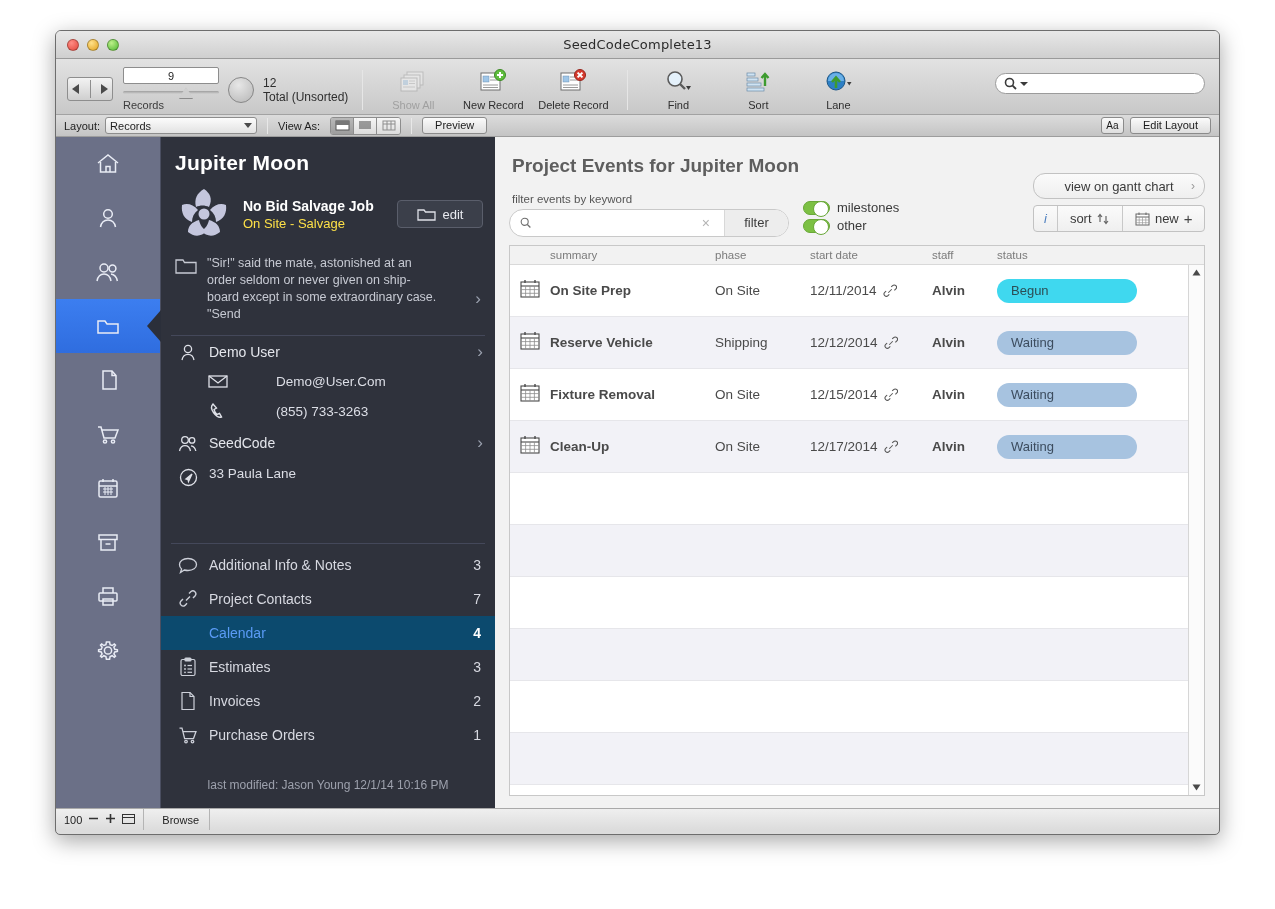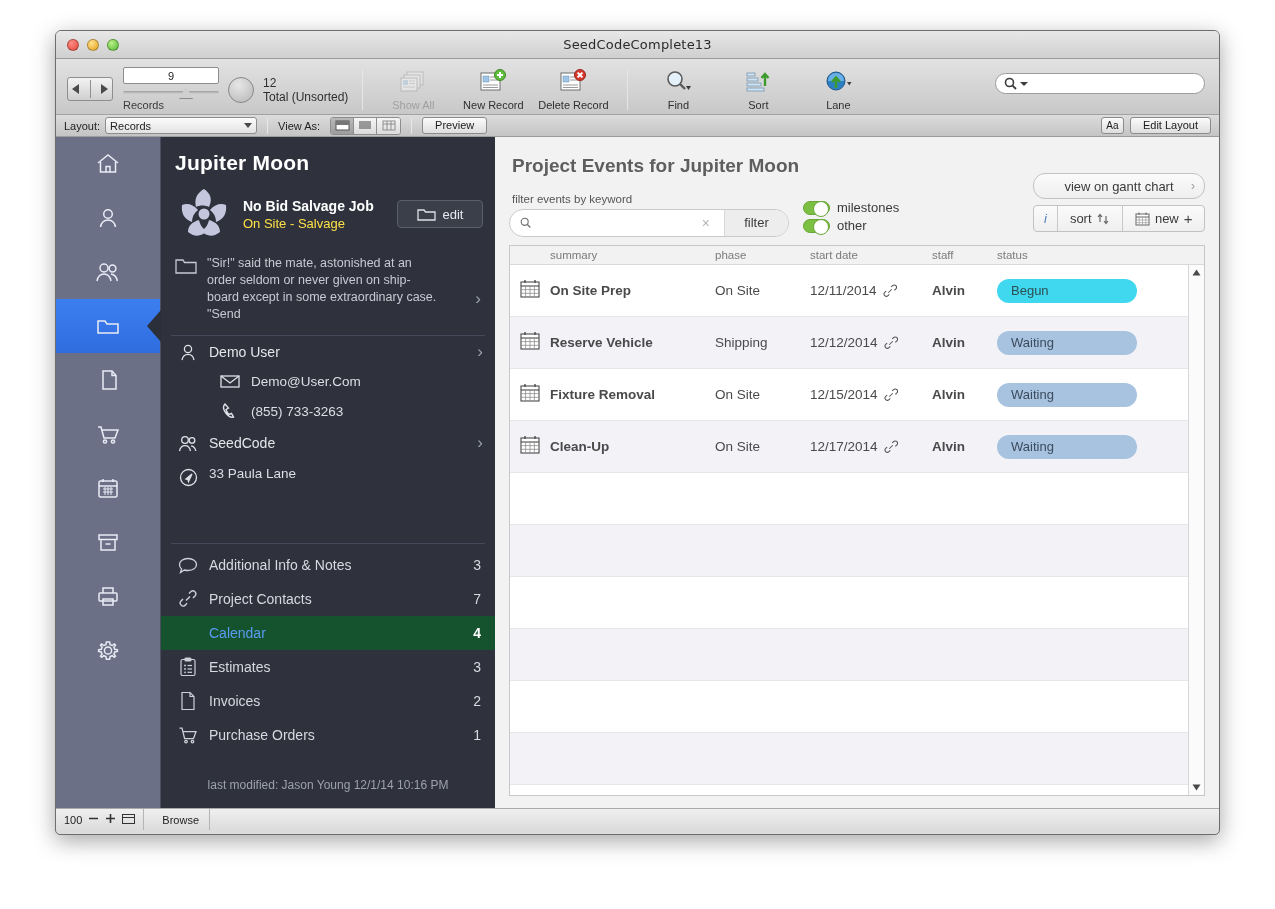--- a/index.html
+++ b/index.html
@@ -168,31 +168,31 @@
   #notes-row { display: flex; align-items: flex-start; padding: 10px 12px 12px 14px; position: relative; }
   #notes-text { color: #c7cad3; font-size: 12.5px; line-height: 17px; margin-left: 10px;
     width: 232px; }
   .chev { color: #9aa0ae; font-size: 17px; }
   .panel-divider { height: 1px; background: #44485a; margin: 0 10px; }
 
   .contact-row { display: flex; align-items: center; padding: 6px 12px 6px 14px; }
   .contact-ic { width: 26px; display: flex; justify-content: center; flex-shrink: 0; }
   .contact-txt { color: #e4e6ec; font-size: 14px; margin-left: 8px; flex: 1; }
   .contact-txt.sub { font-size: 13.5px; color: #dcdee6; }
-  .indent { padding-left: 56px; }
+  .indent { padding-left: 44px; gap: 37px; }
 
   #nav-list { margin-top: auto; }
   .nav-row {
     display: flex; align-items: center; height: 34px; padding: 0 14px 0 14px;
     position: relative;
   }
   .nav-ic { width: 26px; display: flex; justify-content: center; flex-shrink: 0; }
   .nav-lab { color: #d7d9e1; font-size: 14px; margin-left: 8px; flex: 1; }
   .nav-cnt { color: #d7d9e1; font-size: 14px; }
-  .nav-row.sel { background: #14532d; }
+  .nav-row.sel { background: #0c4a6e; }
   .nav-row.sel .nav-lab { color: #5a9bf6; }
   .nav-row.sel .nav-cnt { color: #fff; font-weight: bold; }
   .nav-row.sel::after {
     content: ""; position: absolute; right: -16px; top: 0;
     width: 0; height: 0; border-top: 17px solid transparent;
     border-bottom: 17px solid transparent; border-left: 16px solid #000;
   }
   #last-mod { text-align: center; color: #9da1ad; font-size: 12px; padding: 26px 0 16px 0; }
 
   

